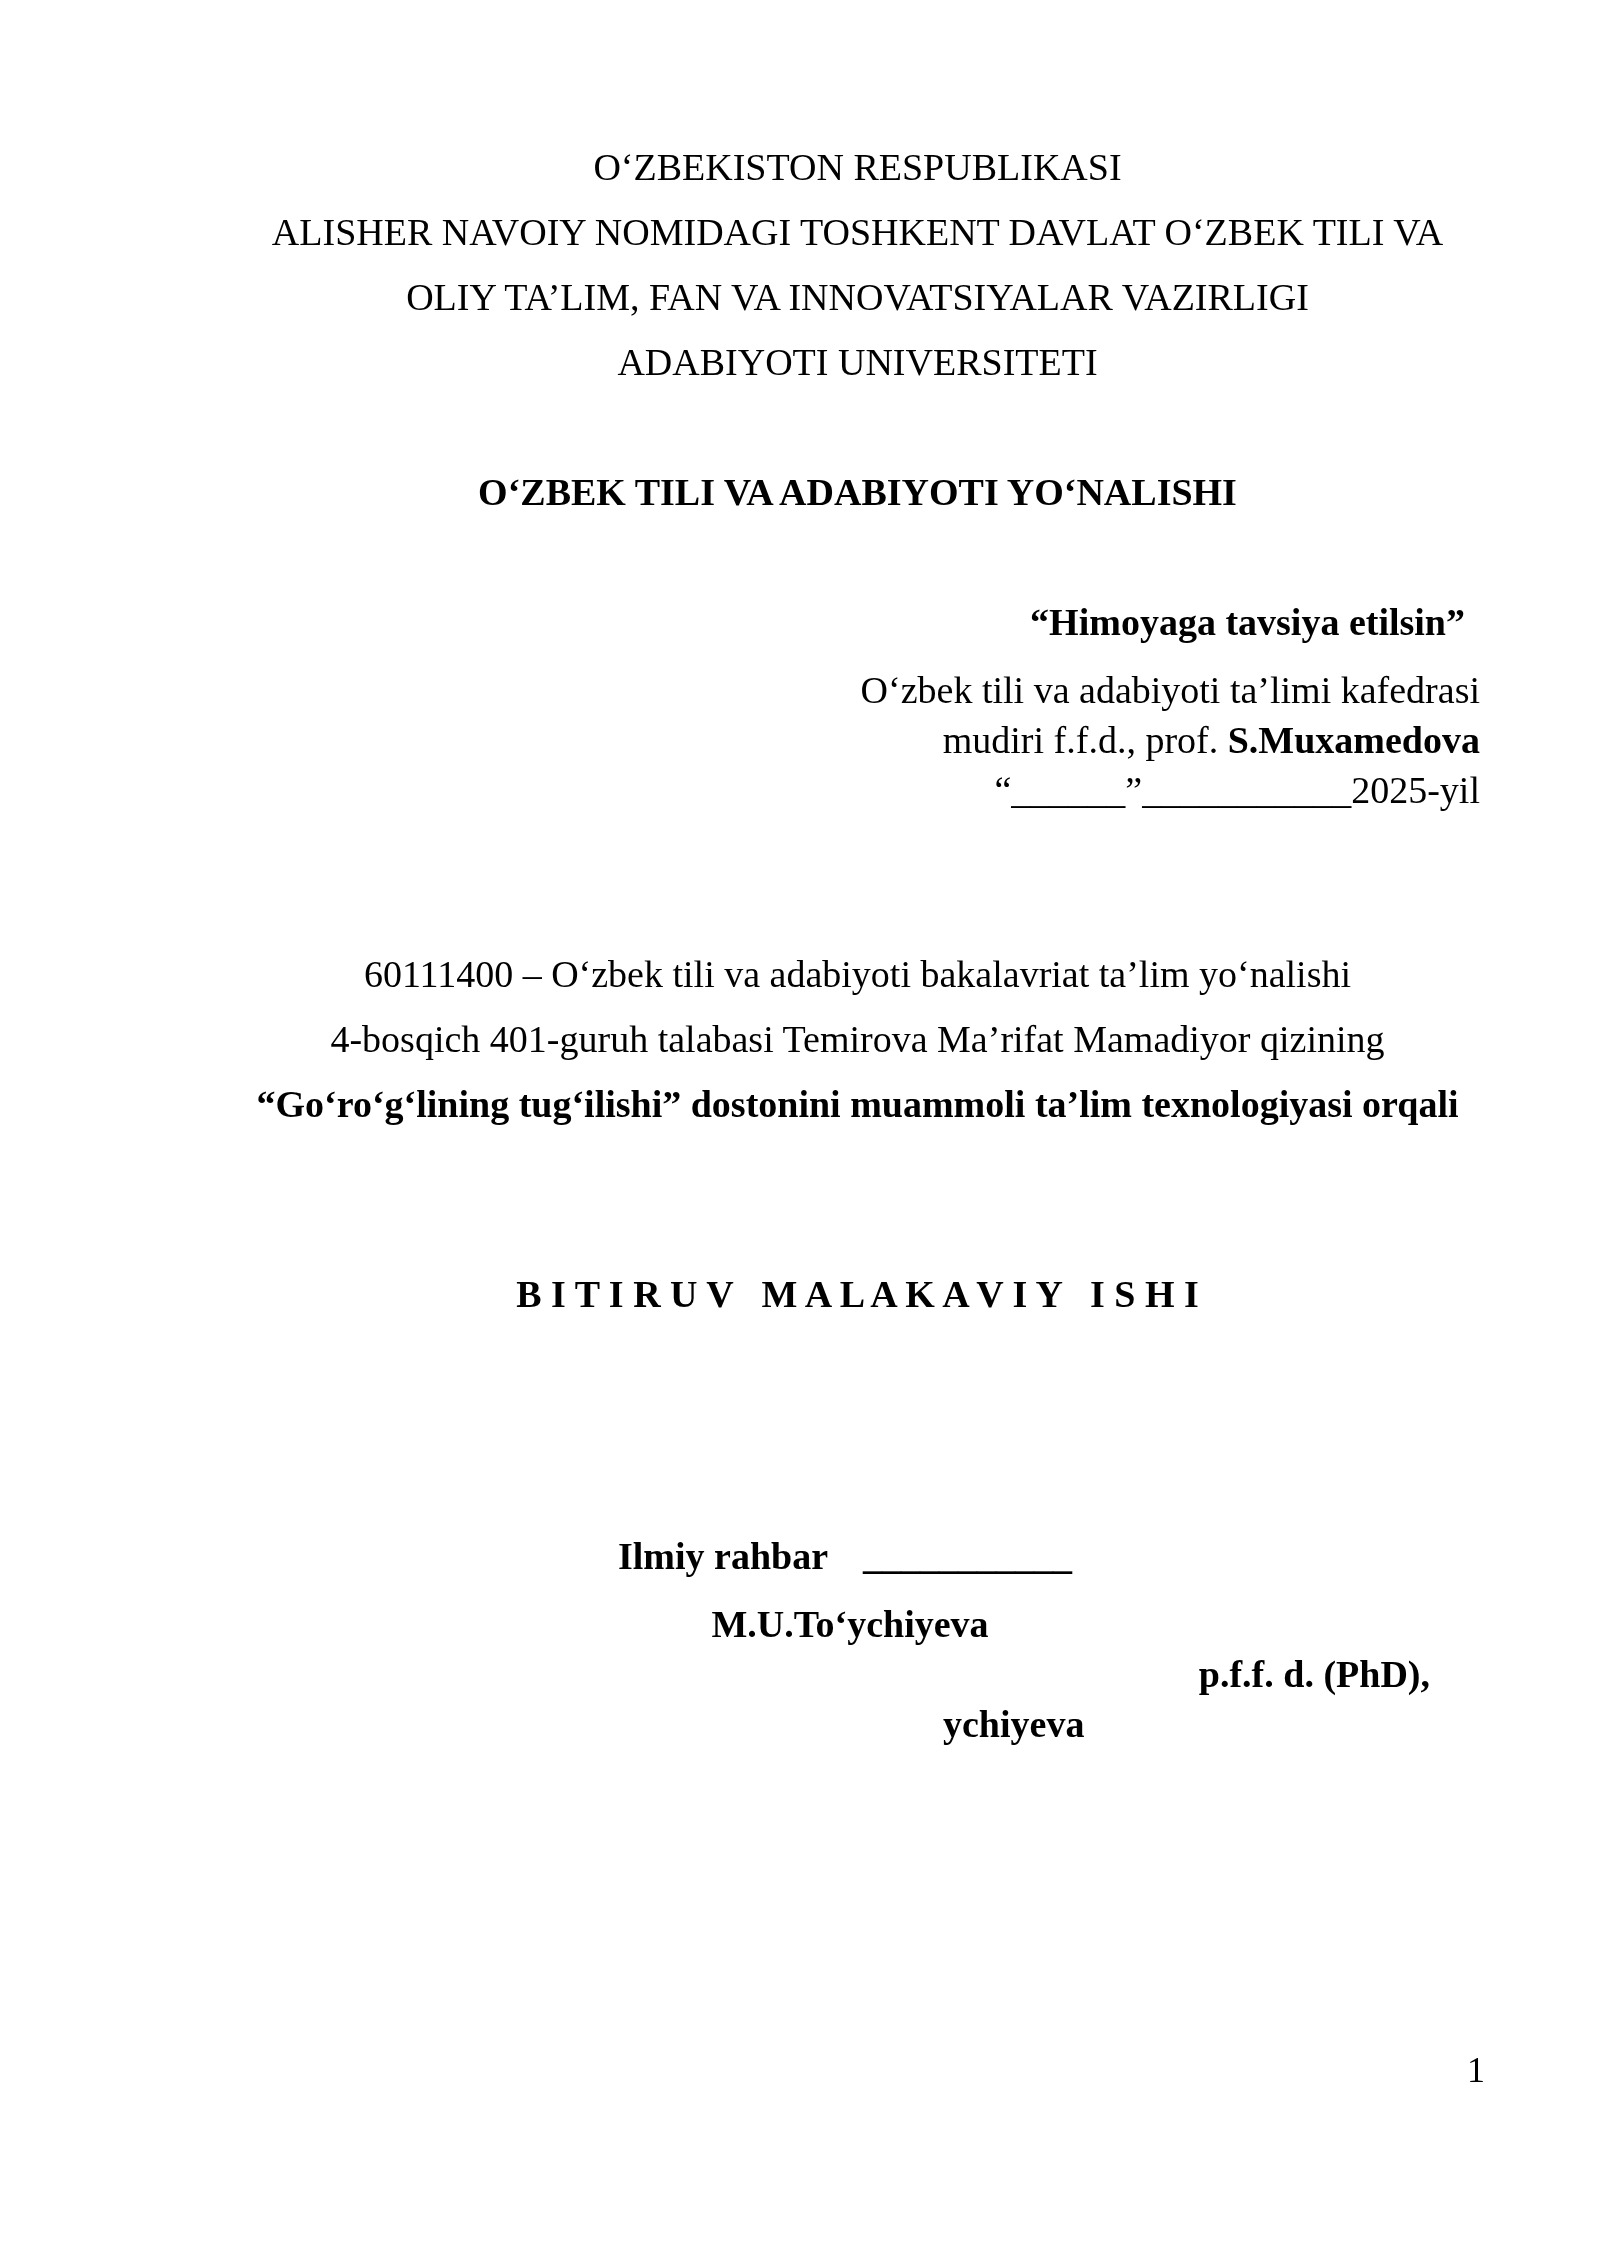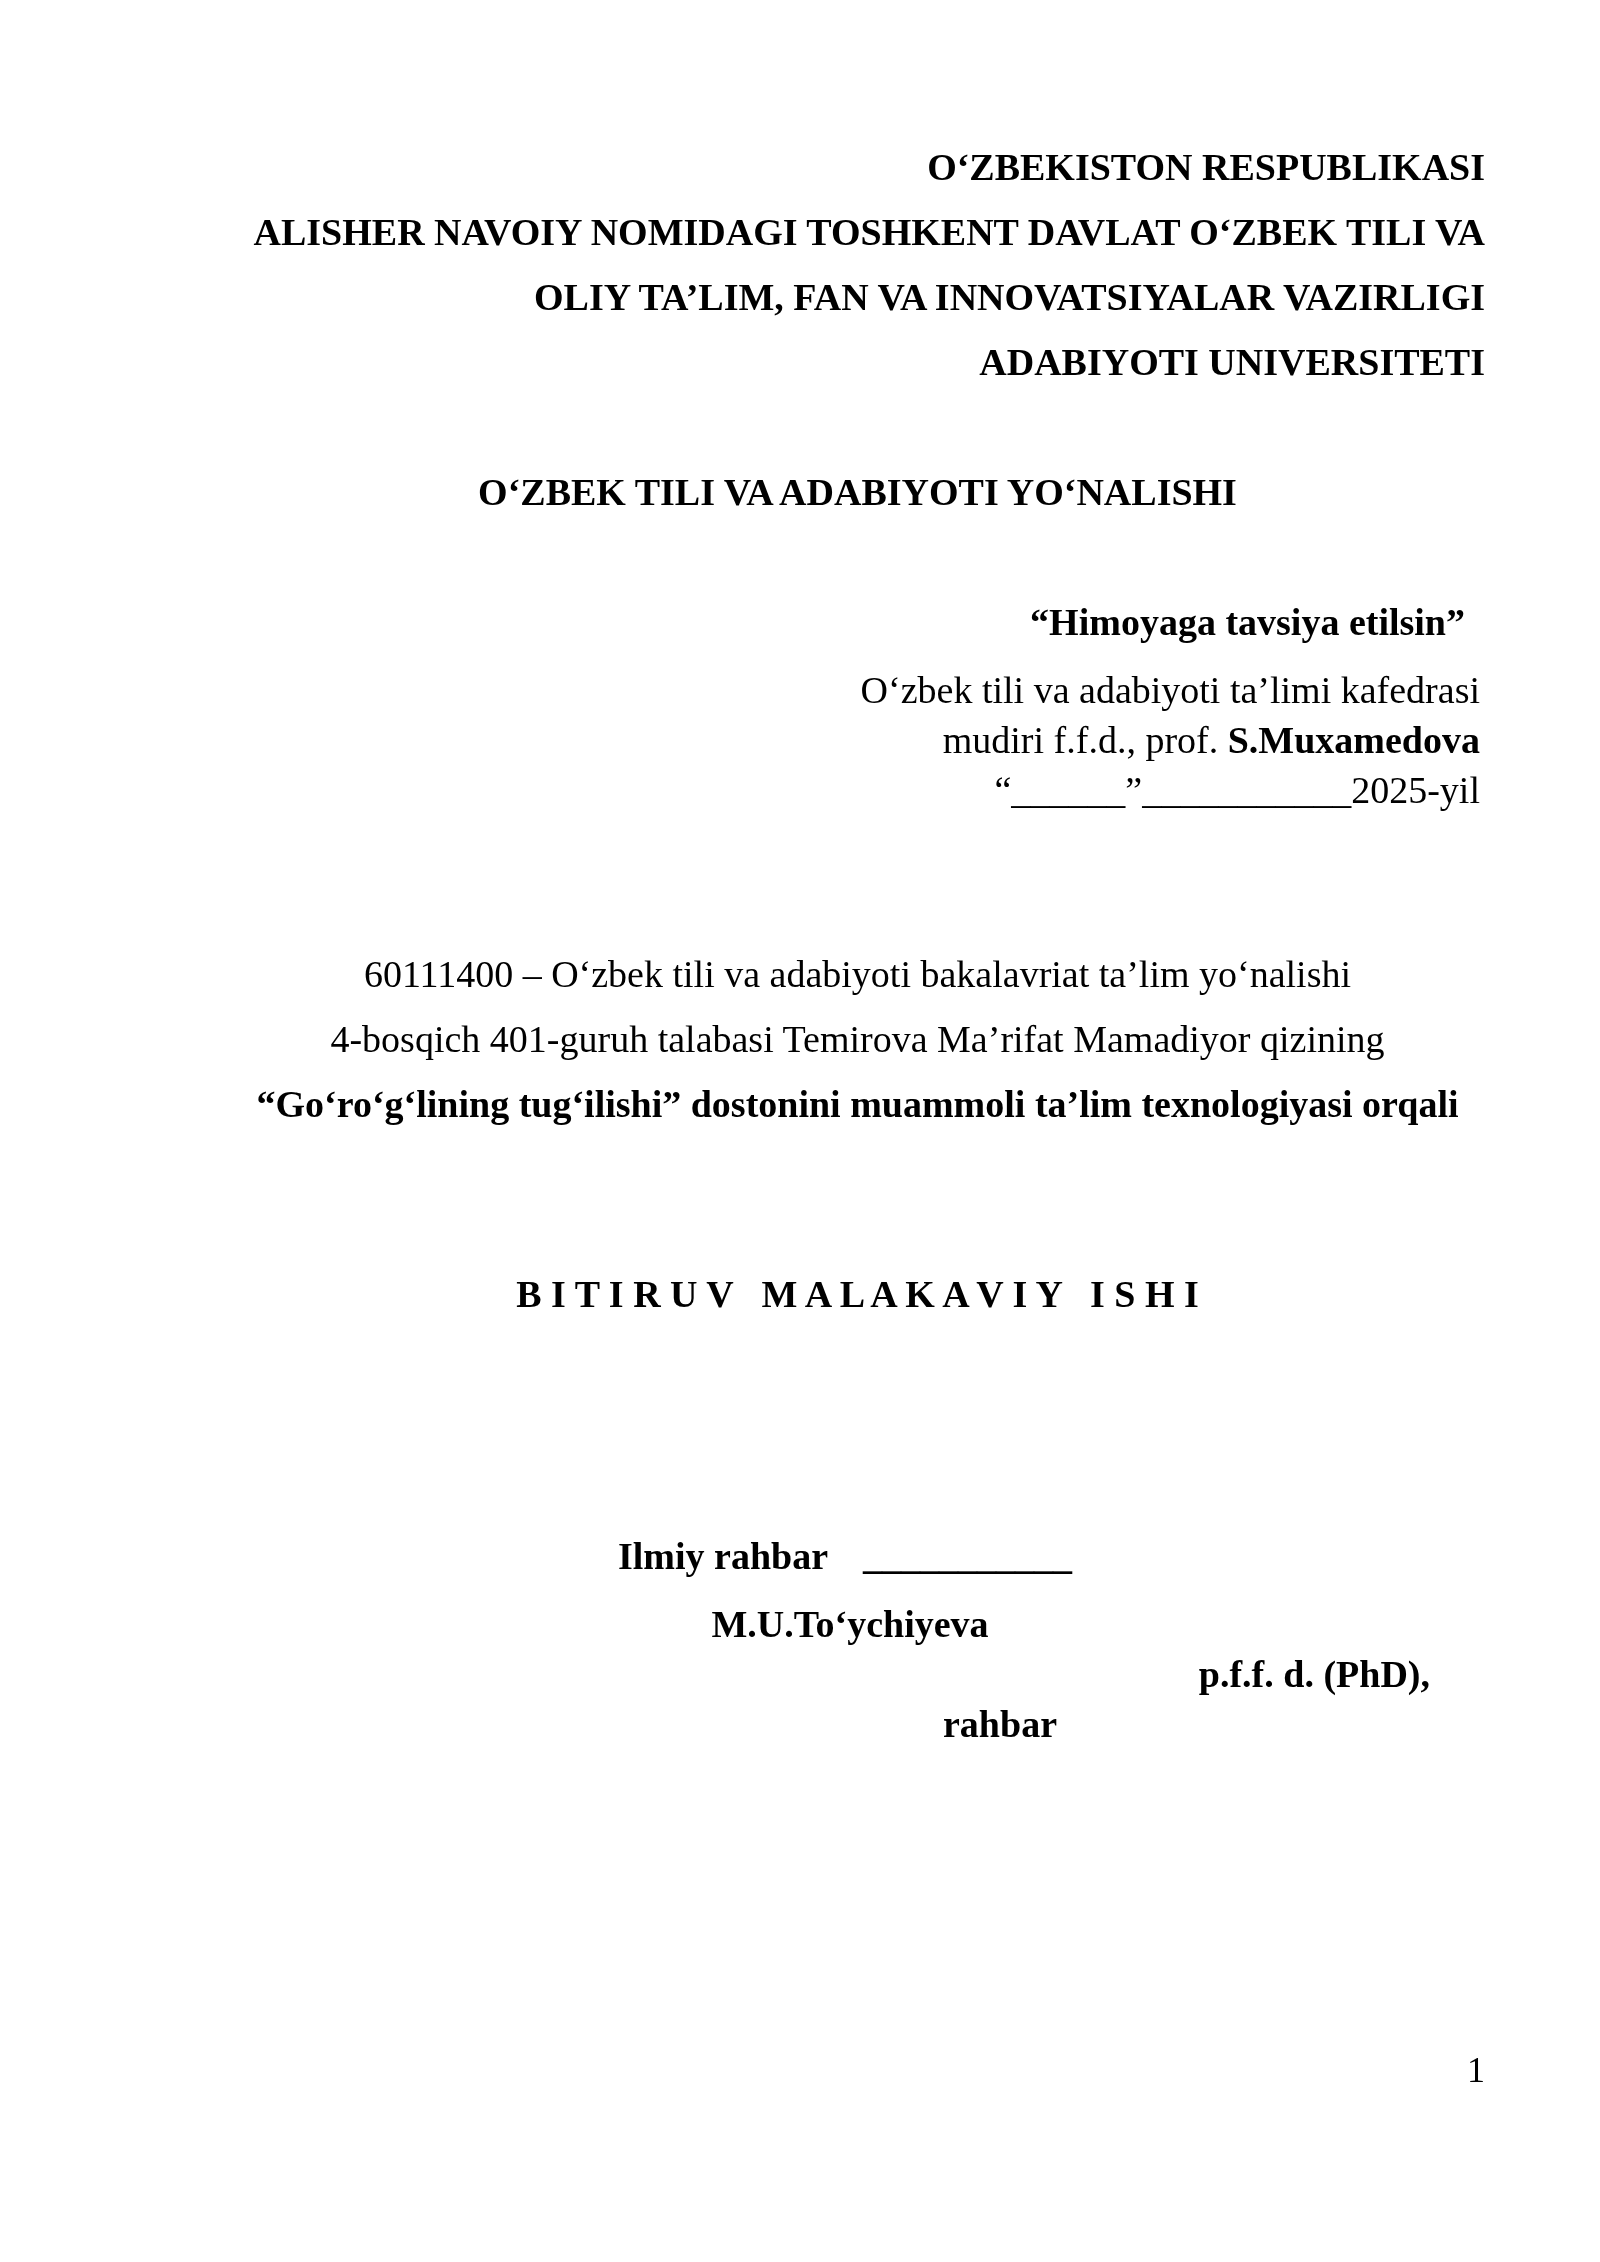--- a/index.html
+++ b/index.html
@@ -10,21 +10,21 @@
     height: 2262px;
     margin: 0 auto;
     background: #ffffff;
     color: #000000;
     font-family: "Liberation Serif", "DejaVu Serif", serif;
     font-size: 38px;
     padding: 135px 115px 0 230px;
   }
   .b { font-weight: bold; }
 
-  .ministry-header { text-align: right; font-weight: bold; line-height: 65px; }
+  .ministry-header { text-align: center; font-weight: normal; line-height: 65px; }
   .program-title   { margin-top: 65px; text-align: center; font-weight: bold; line-height: 65px; }
 
   .approval-block  { margin-top: 65px; text-align: right; padding-right: 5px; }
   .approval-quote  { font-weight: bold; line-height: 65px; padding-right: 15px; }
   .approval-sub    { margin-top: 10px; line-height: 50px; }
   .date-line       { white-space: pre; }
 
   .student-block   { margin-top: 127px; text-align: center; line-height: 65px; }
   .thesis-title    { font-weight: bold; }
 
@@ -81,19 +81,19 @@
     <div class="thesis-title">“Go‘ro‘g‘lining tug‘ilishi” dostonini muammoli ta’lim texnologiyasi orqali</div>
   </div>
 
   <div class="work-type-title">B I T I R U V   M A L A K A V I Y   I S H I</div>
 
   <div class="supervisor-block">
     <div class="supervisor-line1"><span>Ilmiy rahbar</span><span class="signature-line">___________</span></div>
     <div class="supervisor-sub">
       <div class="supervisor-name">M.U.To‘ychiyeva</div>
       <div class="supervisor-degree">p.f.f. d. (PhD),</div>
-      <div class="supervisor-rank">rahbar</div>
+      <div class="supervisor-rank">ychiyeva</div>
     </div>
   </div>
 
   <div class="page-number">1</div>
 
 </div>
 
 </body></html>

